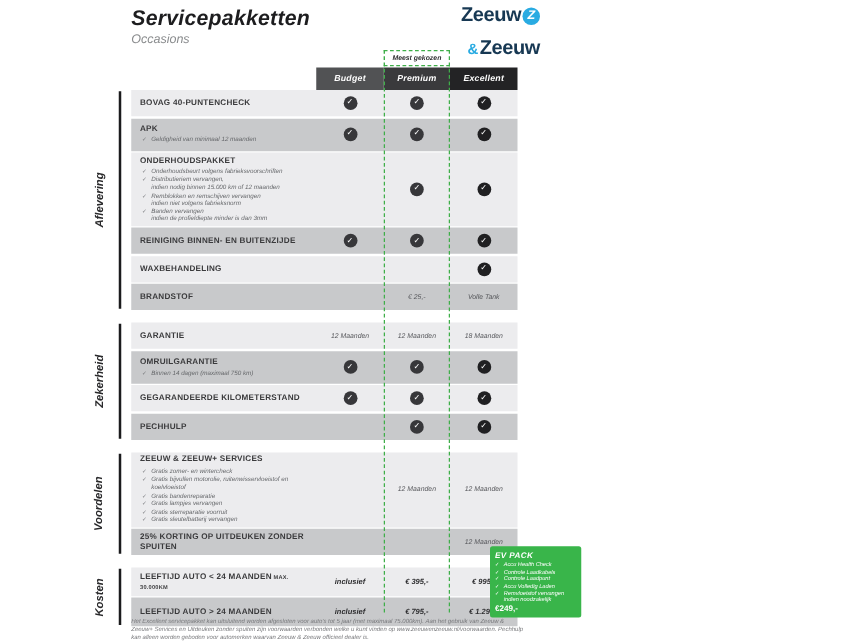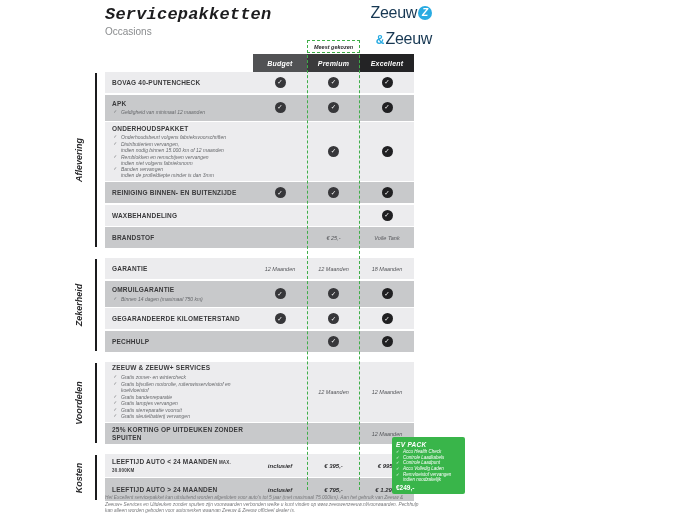--- a/index.html
+++ b/index.html
@@ -8,26 +8,26 @@
     --hdr-budget:#515254; --hdr-premium:#3a3a3c; --hdr-excellent:#232325;
     --logo-navy:#173853; --logo-blue:#29abe2;
     --ink:#2e2e30; --ink-mid:#55565a; --ink-sub:#66686b;
   }
   *{box-sizing:border-box;margin:0;padding:0;}
   html,body{width:685px;height:514px;background:#fff;overflow:hidden;}
   body{position:relative;font-family:"Liberation Sans",sans-serif;-webkit-font-smoothing:antialiased;}
 
   
   .title-block{position:absolute;left:105px;top:6px;}
-  .page-title{font-size:17px;font-weight:bold;font-style:italic;color:#1d1d1f;letter-spacing:.2px;line-height:1.05;font-family:Liberation Mono, monospace;}
-  .page-subtitle{font-size:10px;color:#8a8c8e;margin-top:2px;}
+  .page-title{font-size:17px;font-weight:bold;font-style:italic;color:#1d1d1f;letter-spacing:.2px;line-height:1.05;}
+  .page-subtitle{font-size:10px;font-style:italic;color:#8a8c8e;margin-top:2px;}
 
   .logo{position:absolute;left:342px;top:5px;width:90px;text-align:right;line-height:1;}
   .logo-line1{display:flex;justify-content:flex-end;align-items:center;}
-  .logo-word{font-size:16px;font-weight:normal;color:var(--logo-navy);letter-spacing:-.3px;}
+  .logo-word{font-size:16px;font-weight:bold;color:var(--logo-navy);letter-spacing:-.3px;}
   .logo-badge{display:inline-flex;width:14px;height:14px;border-radius:50%;background:var(--logo-blue);color:#fff;
     font-size:10px;font-weight:bold;font-style:italic;align-items:center;justify-content:center;margin-left:1px;}
   .logo-line2{margin-top:10px;}
   .logo-amp{font-size:12px;font-weight:bold;color:var(--logo-blue);margin-right:1px;}
 
   
   .table{position:absolute;left:105px;top:40px;width:309px;}
   .dash-overlay{position:absolute;left:202px;top:0;width:53px;height:450px;
     border-left:1px dashed var(--green);border-right:1px dashed var(--green);pointer-events:none;z-index:4;}
   .most-box{position:absolute;left:202px;top:0;width:53px;height:13px;background:#fff;border:1px dashed var(--green);

